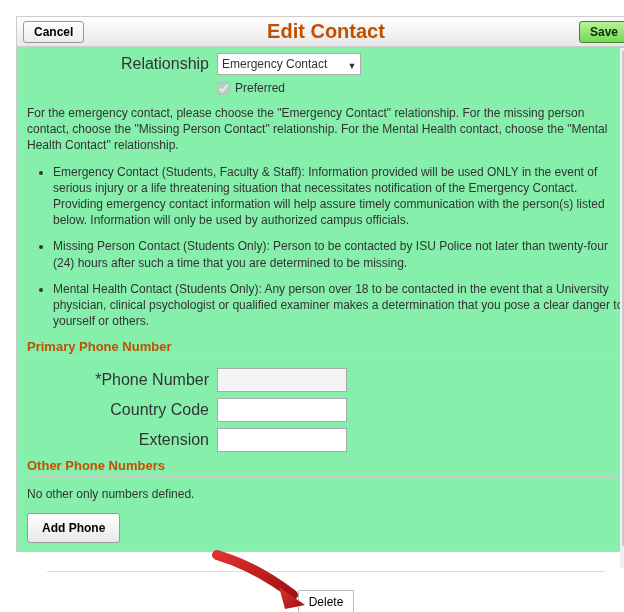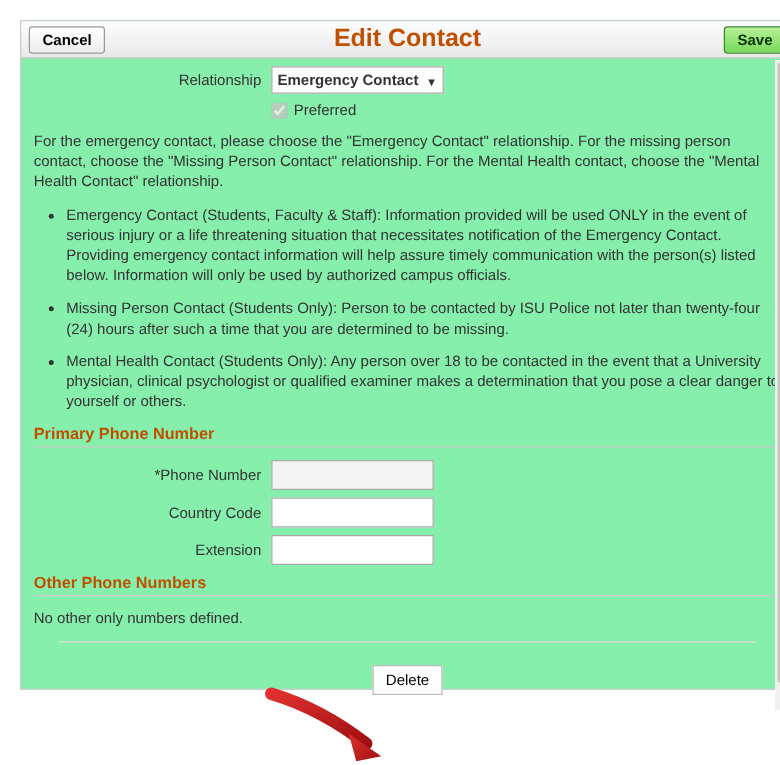--- a/index.html
+++ b/index.html
@@ -60,34 +60,33 @@
     }
     .form-row {
       display: flex;
       align-items: center;
       margin-bottom: 6px;
     }
     .form-label {
       width: 190px;
       text-align: right;
       padding-right: 8px;
-      font-size: 12px;
+      font-size: 16px;
       color: #333;
     }
     .select-box {
       border: 1px solid #aaa;
       padding: 3px 4px;
       font-size: 12px;
       background: #fff;
       min-width: 130px;
       display: inline-flex;
       align-items: flex-end;
       justify-content: space-between;
-      gap: 6px;
-      font-weight: bold;
+      gap: 20px;
     }
     .dropdown-caret {
       font-size: 9px;
       color: #333;
     }
     .checkbox-row {
       display: flex;
       align-items: center;
       margin-left: 190px;
       margin-bottom: 10px;
@@ -222,20 +221,21 @@
 
     <div class="form-row">
       <label class="form-label">Extension</label>
       <input class="text-input" type="text" value="" style="">
     </div>
 
     <div class="section-header">Other Phone Numbers</div>
 
     <p class="no-data-text">No other only numbers defined.</p>
 
+    <button class="add-phone-btn">Add Phone</button>
 
     <div class="delete-section">
       <button class="delete-btn">Delete</button>
     </div>
 
     <svg class="arrow" width="120" height="70">
       <defs>
         <linearGradient id="arrGrad" x1="0" y1="0" x2="1" y2="1">
           <stop offset="0%" stop-color="#e03030"></stop>
           <stop offset="100%" stop-color="#a01010"></stop>

